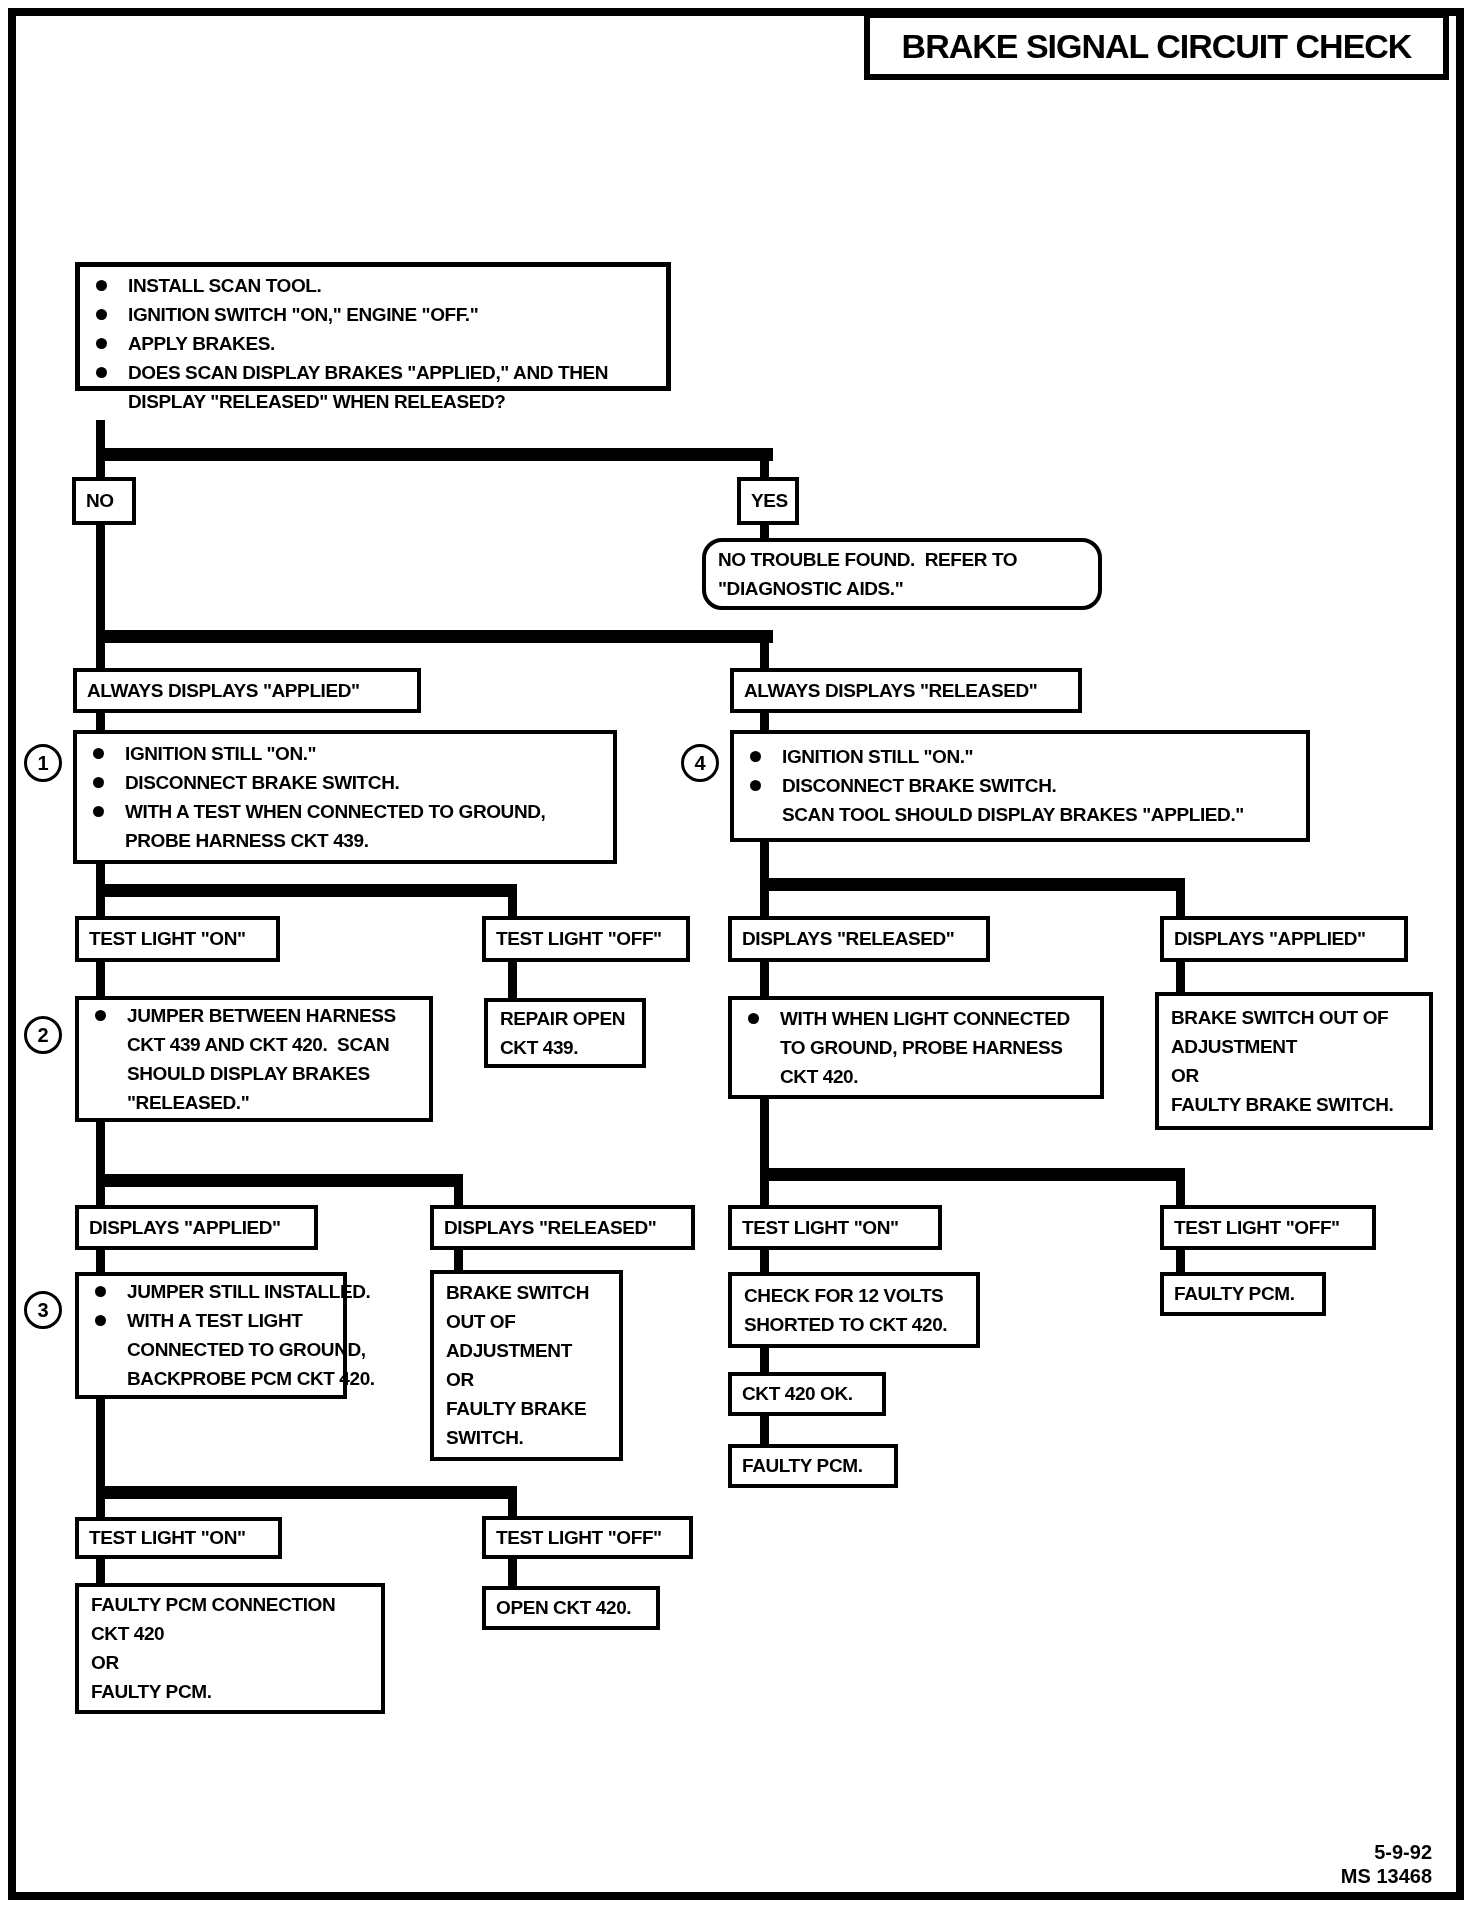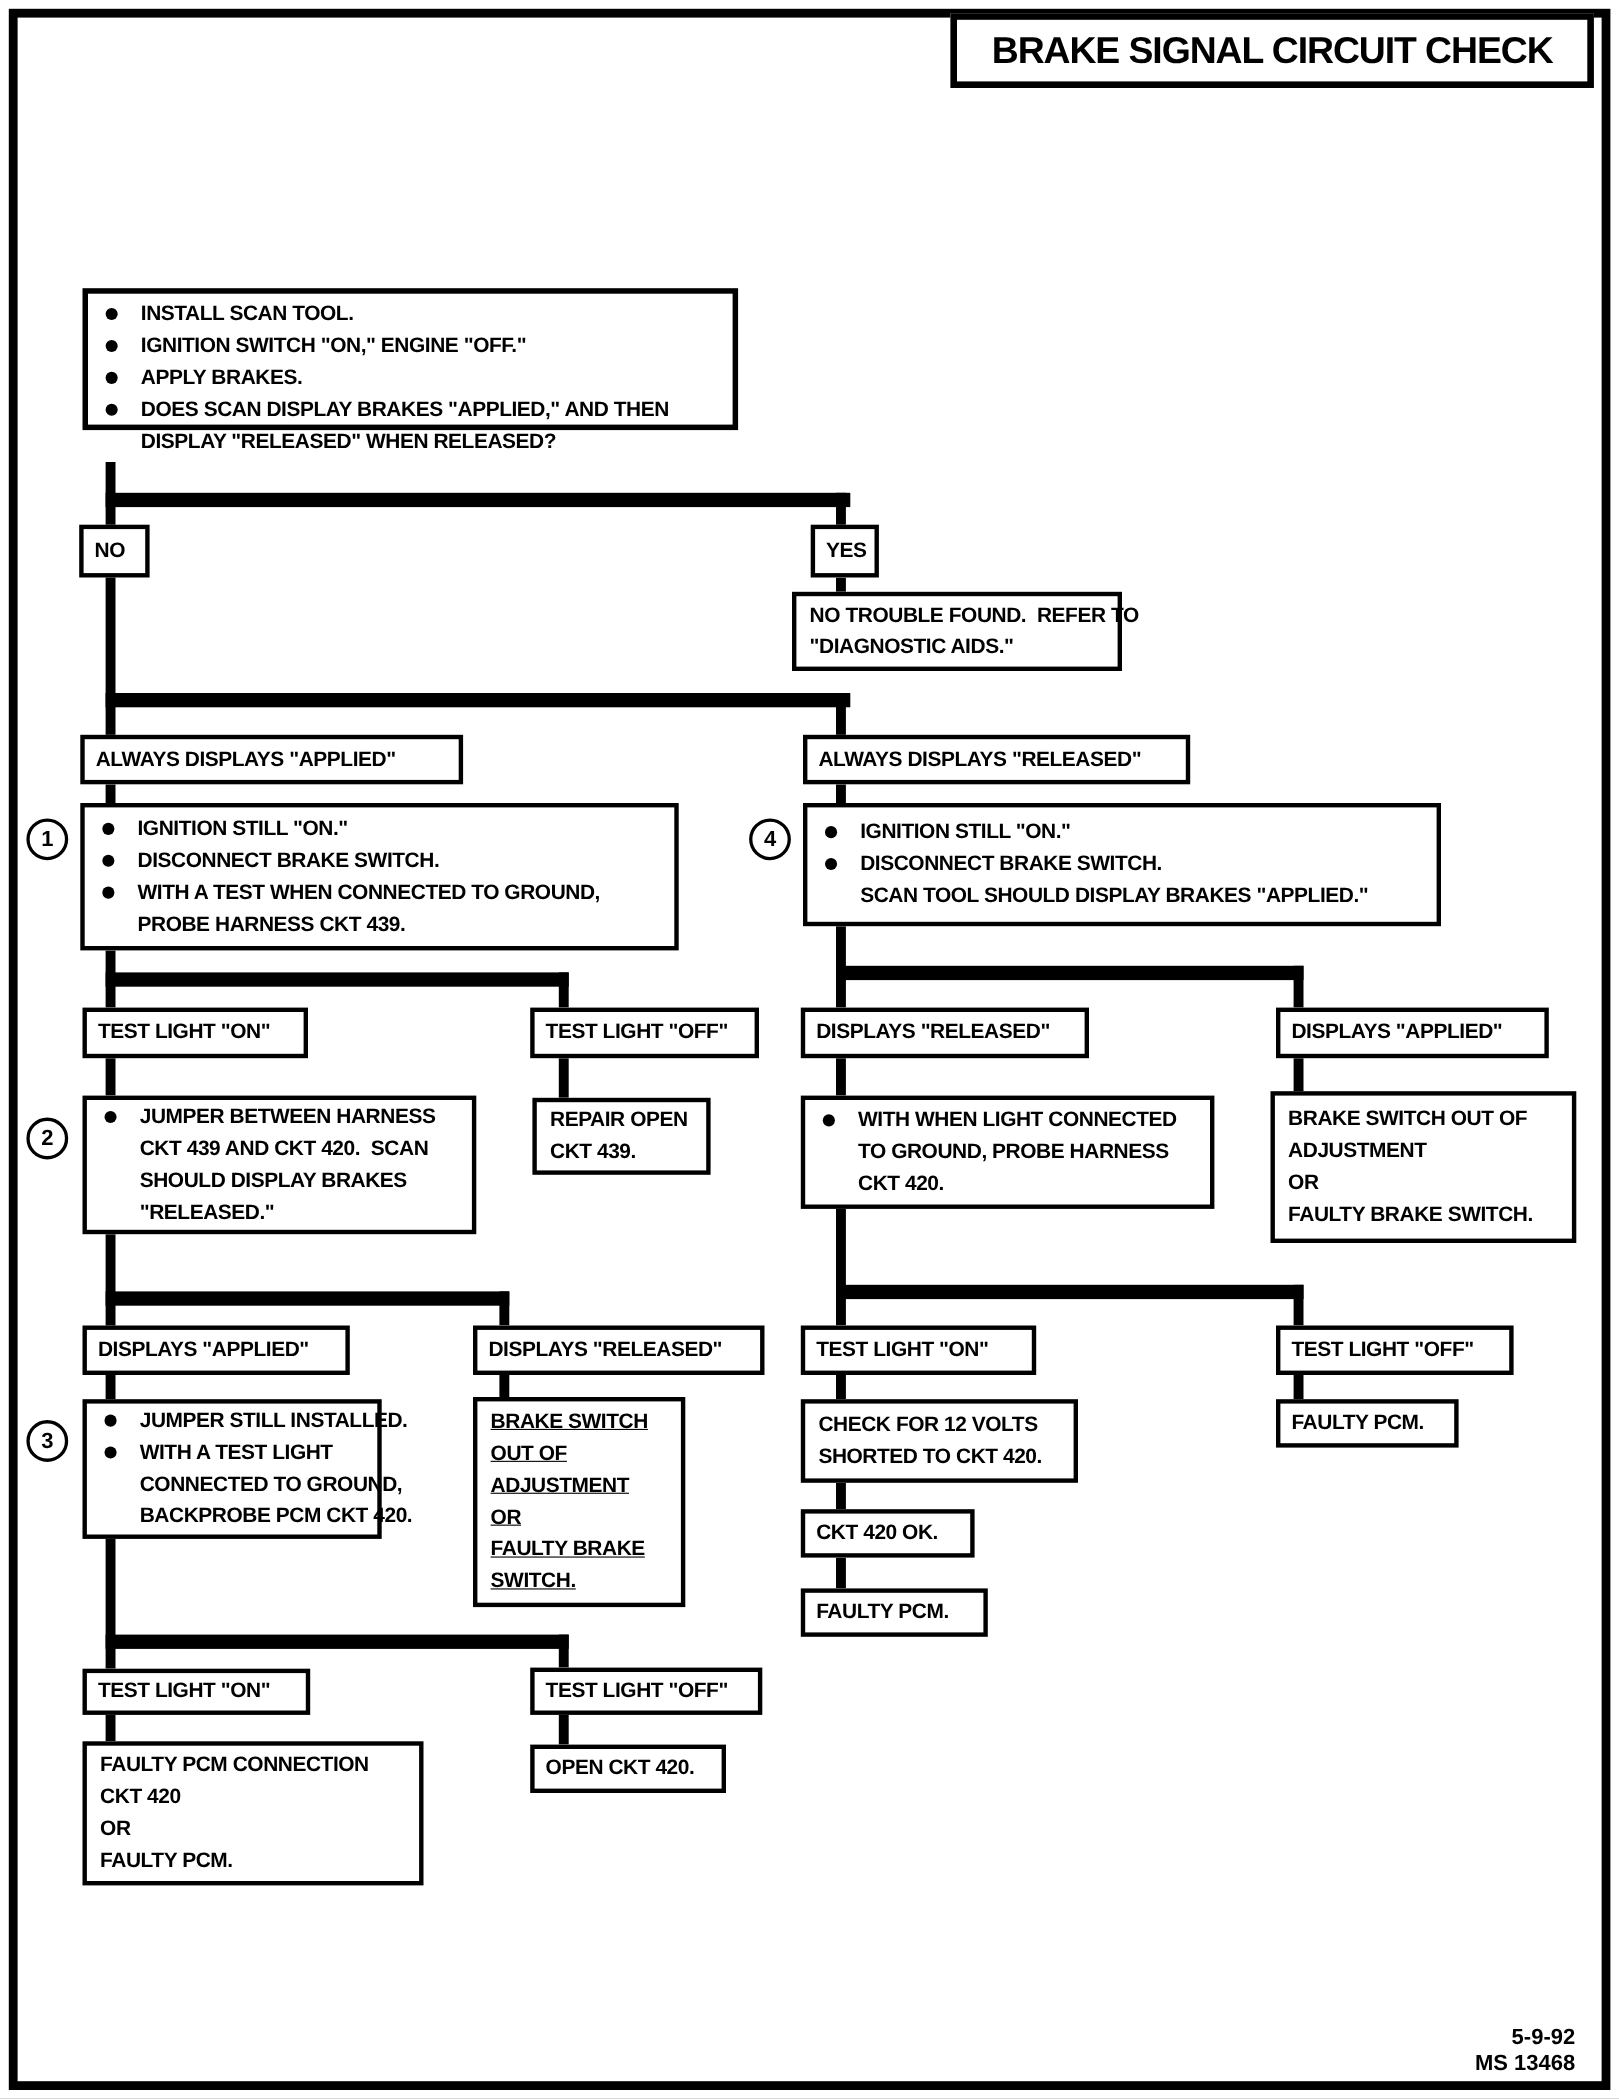--- a/index.html
+++ b/index.html
@@ -78,21 +78,21 @@
     <div class="ln bln b">INSTALL SCAN TOOL.</div>
     <div class="ln bln b">IGNITION SWITCH "ON," ENGINE "OFF."</div>
     <div class="ln bln b">APPLY BRAKES.</div>
     <div class="ln bln b">DOES SCAN DISPLAY BRAKES "APPLIED," AND THEN</div>
     <div class="ln bln">DISPLAY "RELEASED" WHEN RELEASED?</div>
   </div>
 
   <div class="box lbl" style="left:72px;top:477px;width:64px;height:48px;">NO</div>
   <div class="box lbl" style="left:737px;top:477px;width:62px;height:48px;">YES</div>
 
-  <div class="box txt" style="left:720px;top:538px;width:300px;height:72px;padding-top:3px;">
+  <div class="box txt" style="left:702px;top:538px;width:400px;height:72px;padding-top:3px;border-radius:20px;">
     <div class="ln">NO TROUBLE FOUND.&nbsp; REFER TO</div>
     <div class="ln">"DIAGNOSTIC AIDS."</div>
   </div>
 
   <div class="box lbl" style="left:73px;top:668px;width:348px;height:45px;">ALWAYS DISPLAYS "APPLIED"</div>
   <div class="box lbl" style="left:730px;top:668px;width:352px;height:45px;">ALWAYS DISPLAYS "RELEASED"</div>
 
   <div class="box txt" style="left:73px;top:730px;width:544px;height:134px;padding-top:5px;">
     <div class="ln bln b">IGNITION STILL "ON."</div>
     <div class="ln bln b">DISCONNECT BRAKE SWITCH.</div>
@@ -144,21 +144,21 @@
   <div class="box lbl" style="left:430px;top:1205px;width:265px;height:45px;">DISPLAYS "RELEASED"</div>
 
   <div class="box txt" style="left:75px;top:1272px;width:272px;height:127px;padding-top:1px;">
     <div class="ln bln b">JUMPER STILL INSTALLED.</div>
     <div class="ln bln b">WITH A TEST LIGHT</div>
     <div class="ln bln">CONNECTED TO GROUND,</div>
     <div class="ln bln">BACKPROBE PCM CKT 420.</div>
   </div>
   <div class="badge" style="left:24px;top:1291px;">3</div>
 
-  <div class="box txt" style="left:430px;top:1270px;width:193px;height:191px;padding-top:4px;text-decoration:underline;">
+  <div class="box txt" style="left:430px;top:1270px;width:193px;height:191px;padding-top:4px;">
     <div class="ln">BRAKE SWITCH</div>
     <div class="ln">OUT OF</div>
     <div class="ln">ADJUSTMENT</div>
     <div class="ln">OR</div>
     <div class="ln">FAULTY BRAKE</div>
     <div class="ln">SWITCH.</div>
   </div>
 
   <div class="box lbl" style="left:728px;top:1205px;width:214px;height:45px;">TEST LIGHT "ON"</div>
   <div class="box lbl" style="left:1160px;top:1205px;width:216px;height:45px;">TEST LIGHT "OFF"</div>

